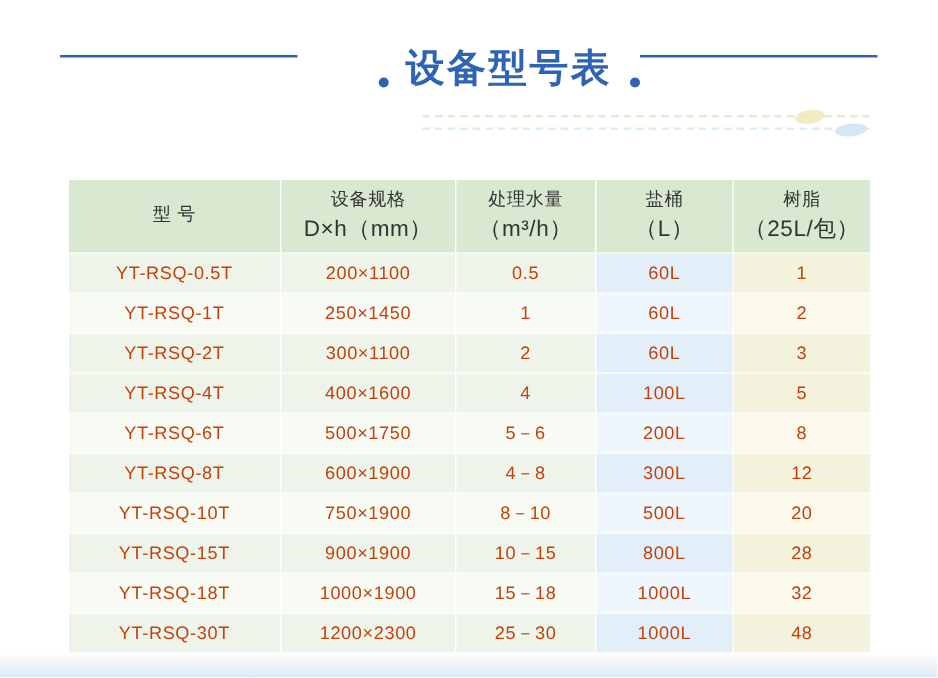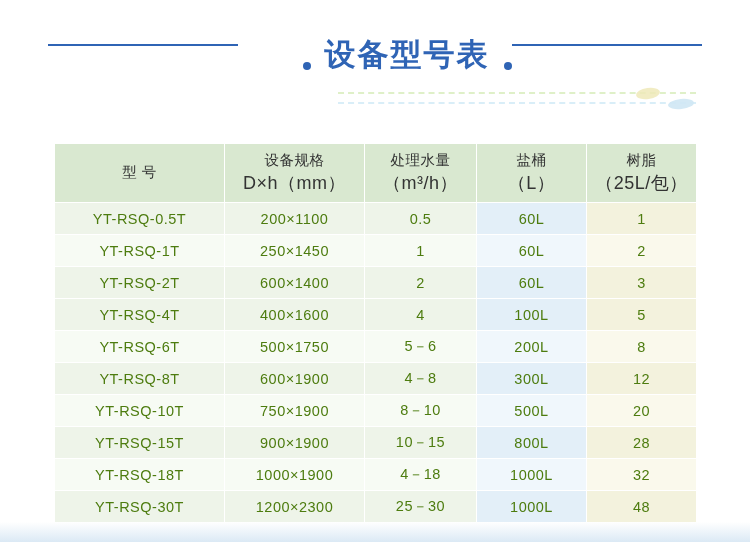--- a/index.html
+++ b/index.html
@@ -130,21 +130,21 @@
   }
   table.spec {
     border-collapse: collapse;
     width: 642px;
     table-layout: fixed;
   }
   table.spec th, table.spec td {
     border: 1px solid #ffffff;
     text-align: center;
     font-size: 14.5px;
-    color: #4d7c0f;
+    color: #c2410c;
     letter-spacing: 0.5px;
   }
   table.spec thead th {
     background: #d9e8d0;
     height: 54px;
     font-weight: normal;
     color: #333333;
     line-height: 1.35;
     padding: 2px 0;
   }
@@ -244,21 +244,21 @@
           </tr>
           <tr class="even">
             <td class="model">YT-RSQ-1T</td>
             <td class="c-size">250×1450</td>
             <td class="c-flow">1</td>
             <td class="c-blue">60L</td>
             <td class="c-yellow">2</td>
           </tr>
           <tr class="odd">
             <td class="model">YT-RSQ-2T</td>
-            <td class="c-size">600×1400</td>
+            <td class="c-size">300×1100</td>
             <td class="c-flow">2</td>
             <td class="c-blue">60L</td>
             <td class="c-yellow">3</td>
           </tr>
           <tr class="odd">
             <td class="model">YT-RSQ-4T</td>
             <td class="c-size">400×1600</td>
             <td class="c-flow">4</td>
             <td class="c-blue">100L</td>
             <td class="c-yellow">5</td>
@@ -287,21 +287,21 @@
           <tr class="odd">
             <td class="model">YT-RSQ-15T</td>
             <td class="c-size">900×1900</td>
             <td class="c-flow">10－15</td>
             <td class="c-blue">800L</td>
             <td class="c-yellow">28</td>
           </tr>
           <tr class="even">
             <td class="model">YT-RSQ-18T</td>
             <td class="c-size">1000×1900</td>
-            <td class="c-flow">4－18</td>
+            <td class="c-flow">15－18</td>
             <td class="c-blue">1000L</td>
             <td class="c-yellow">32</td>
           </tr>
           <tr class="odd">
             <td class="model">YT-RSQ-30T</td>
             <td class="c-size">1200×2300</td>
             <td class="c-flow">25－30</td>
             <td class="c-blue">1000L</td>
             <td class="c-yellow">48</td>
           </tr>

